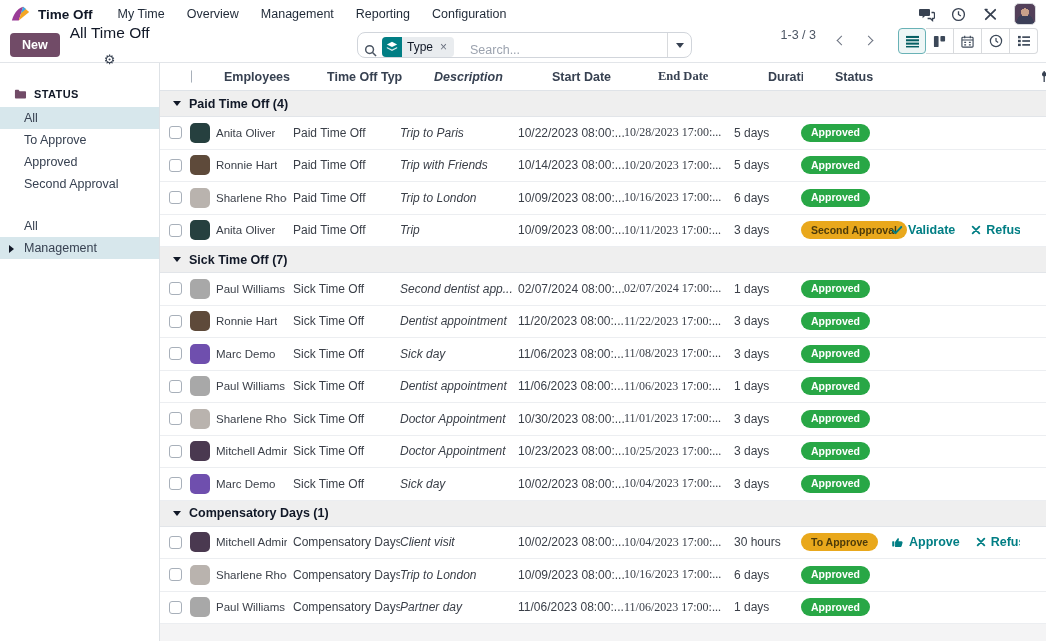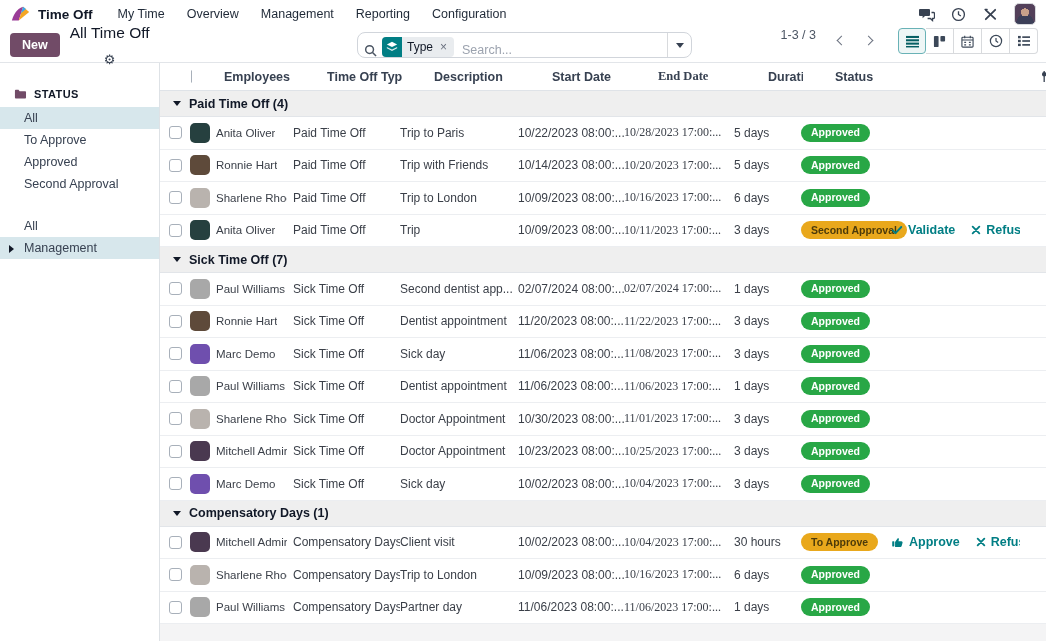--- a/index.html
+++ b/index.html
@@ -27,21 +27,21 @@
   .page-title { font-size:15.5px; color:#111827; display:flex; align-items:center; gap:11px;flex-direction:column; }
   .gear-glyph { font-size:13px; color:#374151; cursor:pointer; line-height:1; }
 
   .searchbox { position:absolute; left:357px; top:4px; width:335px; height:26px; border:1px solid #d1d5db; border-radius:8px;
                background:#fff; display:flex; align-items:flex-end; }
   .search-mag { width:24px; display:flex; align-items:center; justify-content:center; color:#4b5563; flex:none; }
   .facet { display:flex; align-items:center; background:#e9ecef; border-radius:4px; height:20px; padding-right:5px; gap:5px; flex:none; }
   .facet-ico { width:20px; height:20px; border-radius:4px 0 0 4px; background:#017E84; color:#fff; display:flex; align-items:center; justify-content:center; }
   .facet-label { font-size:12px; color:#111827; }
   .facet-x { font-size:12px; color:#6b7280; cursor:pointer; padding:0 2px; }
-  .search-input { border:none; outline:none; flex:1; font-size:12.5px; color:#111827; padding:0 8px; font-family:inherit; min-width:0; }
+  .search-input { border:none; outline:none; flex:1; font-size:12.5px; color:#111827; padding:0 16px; font-family:inherit; min-width:0; }
   .search-input::placeholder { color:#9ca3af; }
   .search-caret { width:24px; height:100%; border-left:1px solid #d8dadd; display:flex; align-items:center; justify-content:center; cursor:pointer; }
   .tri-down { width:0; height:0; border-left:4px solid transparent; border-right:4px solid transparent; border-top:5px solid #374151; }
 
   .cb-right { position:absolute; right:8px; top:0; height:34px; display:flex; align-items:flex-start; gap:6px; }
   .pager-text { font-size:12.5px; color:#4b5563; margin-right:6px; }
   .pg-btn { width:24px; height:24px; display:flex; align-items:center; justify-content:center; cursor:pointer; border-radius:4px; }
   .chev { width:7px; height:7px; border-top:1.6px solid #6b7280; border-right:1.6px solid #6b7280; }
   .chev-l { transform:rotate(-135deg); margin-left:3px; }
   .chev-r { transform:rotate(45deg); margin-right:3px; }
@@ -64,21 +64,21 @@
   .side-item .item-caret { position:absolute; left:9px; top:8px; width:0; height:0;
                 border-top:4px solid transparent; border-bottom:4px solid transparent; border-left:5px solid #111827; }
 
   .content { flex:1; display:flex; flex-direction:column; background:#fff; min-width:0; }
   .thead { height:28px; flex:none; display:flex; align-items:center; border-bottom:1px solid #dfe3e8; background:#fff; }
   .thead .cell { font-size:12.5px; font-weight:700; color:#374151; cursor:pointer;padding-left:32px; }
   .cell { padding-right:6px; white-space:nowrap; overflow:hidden; }
   .c-check { width:30px; flex:none; display:flex; align-items:center; justify-content:center; padding-right:0; }
   .c-emp { width:103px; flex:none; display:flex; align-items:center; gap:6px; }
   .c-type { width:107px; flex:none; }
-  .c-desc { width:118px; flex:none; }
+  .c-desc { width:118px; flex:none;font-style:italic; }
   .c-start { width:106px; flex:none; }
   .c-end { width:110px; flex:none;font-family:Liberation Serif, serif; }
   .c-dur { width:67px; flex:none; }
   .c-status { width:90px; flex:none; overflow:visible; }
   .c-actions { flex:1; display:flex; align-items:center; gap:16px; min-width:0; }
   .c-gear { width:26px; flex:none; display:flex; align-items:center; justify-content:flex-start; color:#374151; }
 
   .checkbox { width:13px; height:13px; border:1px solid #a8b0ba; border-radius:3px; background:#fff; cursor:pointer; }
 
   .tbody { flex:none; }

